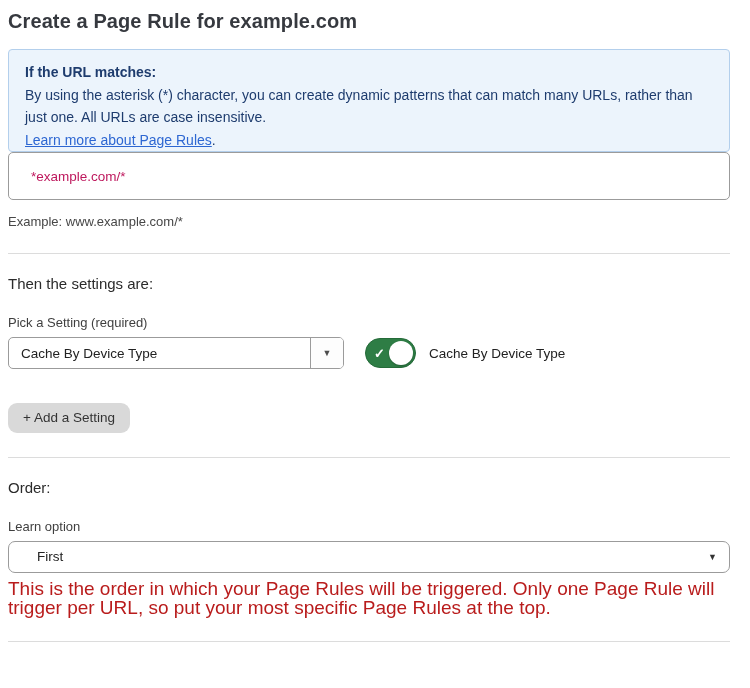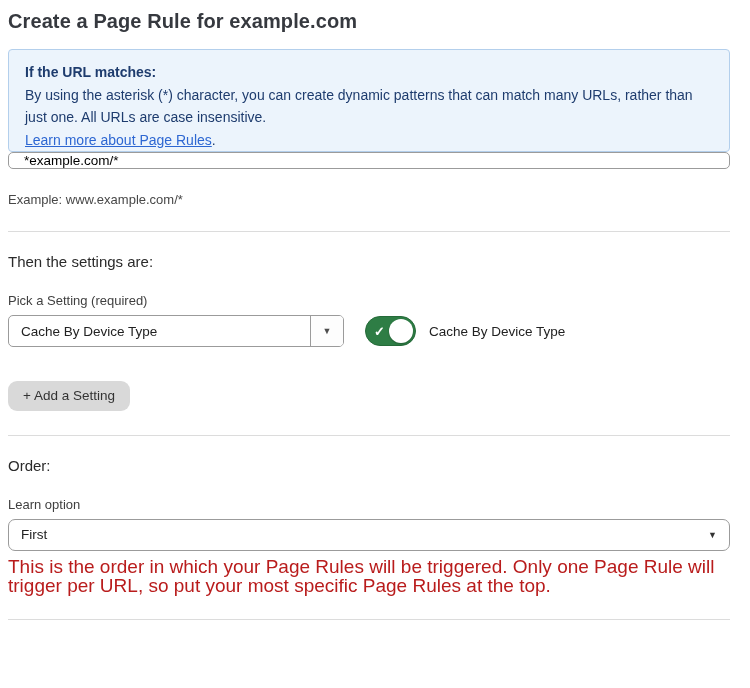--- a/index.html
+++ b/index.html
@@ -26,27 +26,27 @@
     color: #1e3c6e;
     font-size: 14px; line-height: 22.5px;
   }
   .info-heading { font-weight: 700; }
   .info-link { color: #2d67d2; text-decoration: underline; cursor: pointer; }
   .info-suffix { color: #1e3c6e; }
 
   
   .field-label { font-size: 13px; color: #3f3f3f; margin: 23px 0 7px 0; }
   .text-input {
-    width: 100%; height: 17px;
+    width: 100%; height: 48px;
     border: 1px solid #9b9b9b; border-radius: 5px;
-    padding: 0 15px; font-size: 13.5px; color: #000000;
+    padding: 0 22px; font-size: 13.5px; color: #be185d;
     font-family: "Liberation Sans", sans-serif;
     outline: none; background: #fff;
   }
-  .helper-text { font-size: 13px; color: #474747; margin-top: 23px; }
+  .helper-text { font-size: 13px; color: #474747; margin-top: 14px; }
 
   .divider { border: none; border-top: 1px solid #dcdcdc; margin: 24px 0 0 0; }
 
   .section-heading { font-size: 15px; font-weight: 400; color: #2b2b2b; margin: 21px 0 0 0; }
 
   
   .setting-row { display: flex; align-items: center; }
   .combo {
     display: flex; align-items: stretch; height: 32px;
     border: 1px solid #9b9b9b; border-radius: 5px;
@@ -89,21 +89,21 @@
     font-family: "Liberation Sans", sans-serif;
     font-size: 13.5px; padding: 8px 15px; cursor: pointer;
     color: #333; background: #d9d9d9; line-height: 1;
   }
   .btn-add { margin-top: 34px; }
 
   
   .select-full {
     position: relative; width: 100%; height: 32px;
     border: 1px solid #9b9b9b; border-radius: 7px;
-    display: flex; align-items: center; padding: 0 30px 0 12px;
+    display: flex; align-items: center; padding: 0 30px 0 28px;
     font-size: 13.5px; color: #222; background: #fff; cursor: pointer;
   }
   .select-full .arrow-glyph {
     position: absolute; right: 12px; top: 50%; transform: translateY(-50%);
     color: #333;
   }
   .order-helper {
     font-size: 19px; color: #b91c1c; line-height: 19px; margin-top: 6px;
   }
 </style>

